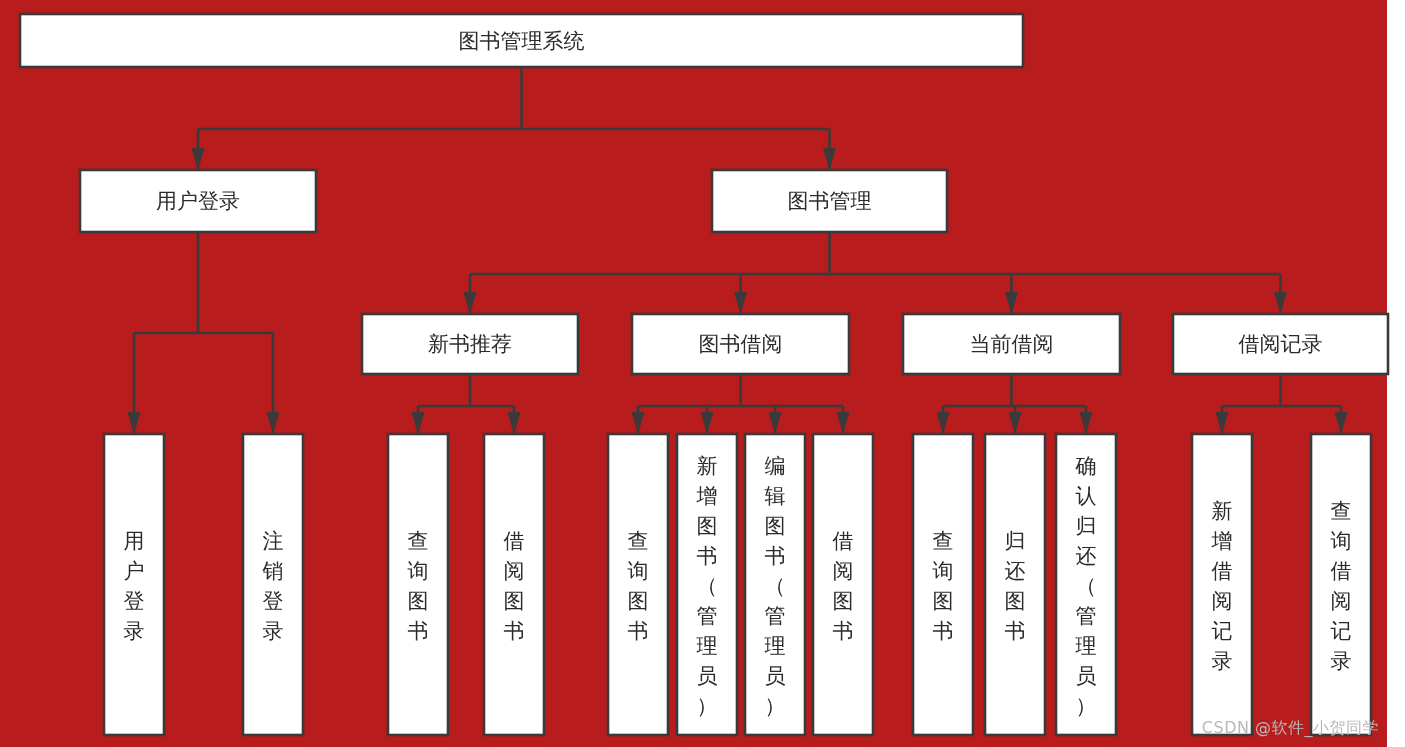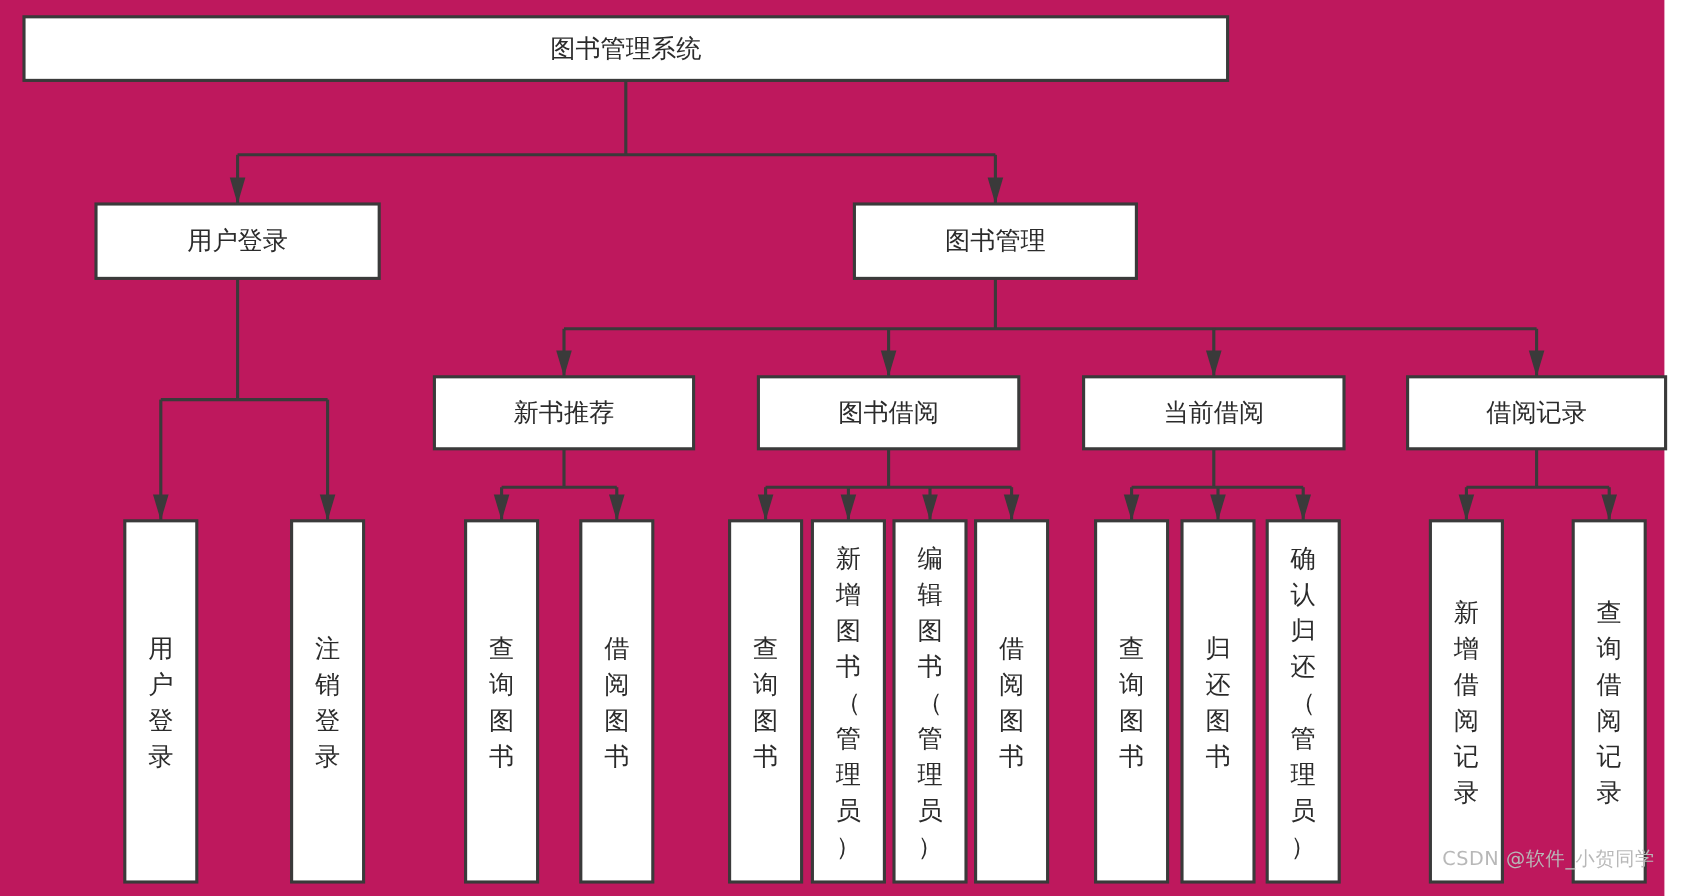--- a/index.html
+++ b/index.html
@@ -11,21 +11,21 @@
   body {
     width: 1405px;
     height: 747px;
     overflow: hidden;
     font-family: "DejaVu Sans", "Liberation Sans", sans-serif;
   }
   #diagram-root {
     position: relative;
     width: 1387px;
     height: 747px;
-    background: #be185d;
+    background: #b91c1c;
   }
   svg#flowchart {
     position: absolute;
     left: 0;
     top: 0;
     width: 1405px;
     height: 747px;
     display: block;
   }
   .node-box {
@@ -52,21 +52,21 @@
   }
   .node-label-v {
     fill: #2b2b2b;
     font-family: "DejaVu Sans", "Liberation Sans", sans-serif;
     font-size: 21px;
     text-anchor: middle;
   }
   .watermark-text {
     position: absolute;
     right: 8px;
-    bottom: 20px;
+    bottom: 8px;
     font-family: "DejaVu Sans", "Liberation Sans", sans-serif;
     font-size: 16px;
     color: #b8b8b8;
     white-space: nowrap;
     letter-spacing: 0.5px;
     user-select: none;
   }
 </style>
 </head>
 <body>

